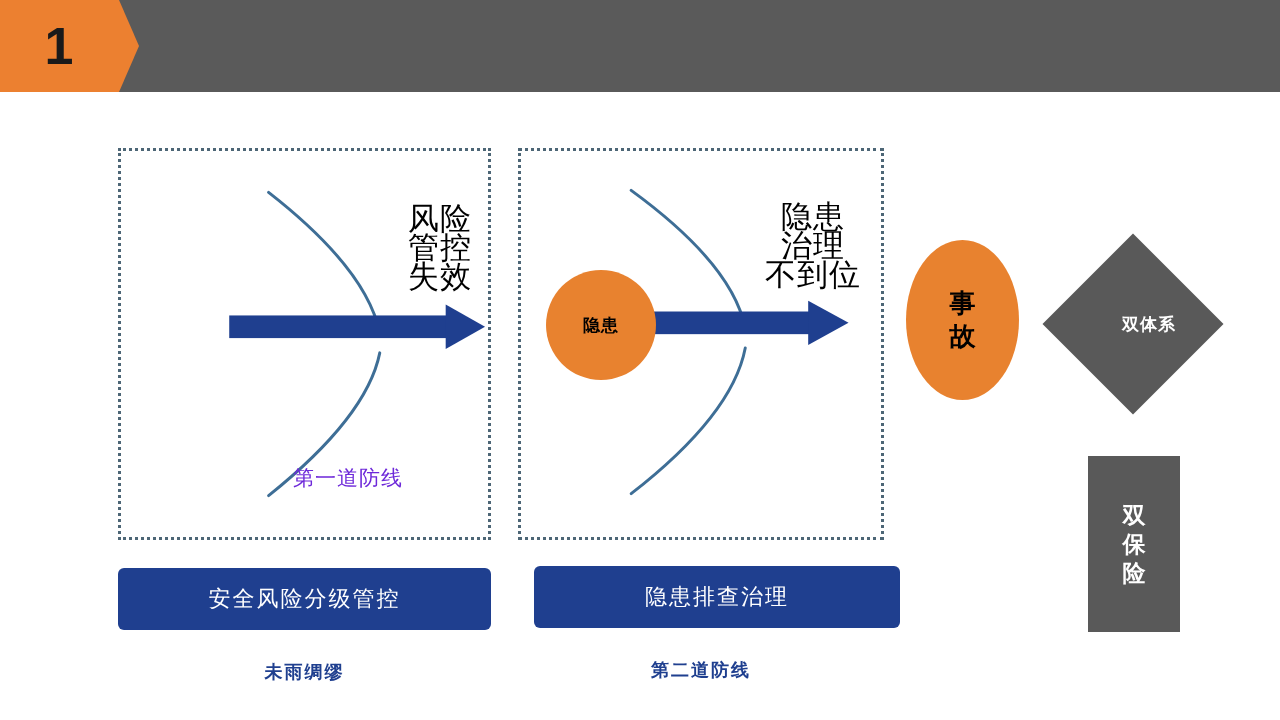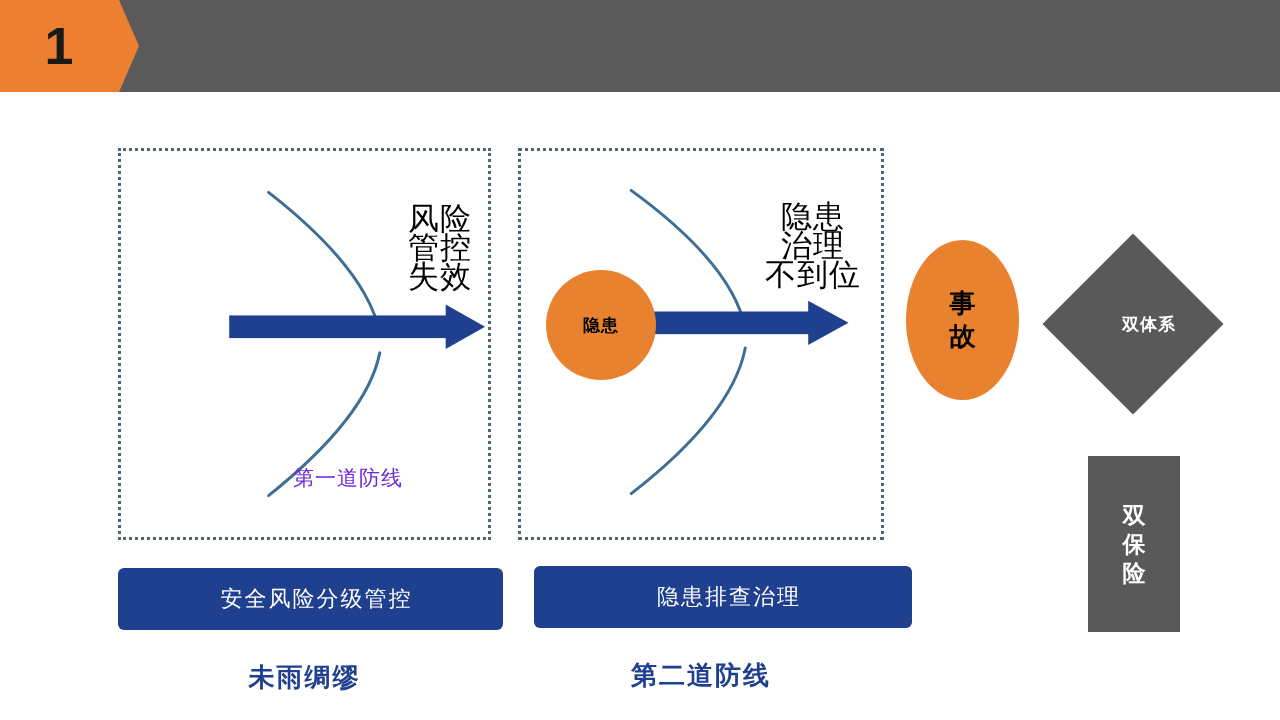--- a/index.html
+++ b/index.html
@@ -175,28 +175,27 @@
   .blue-bar {
     position: absolute;
     background: #1f3f8f;
     border-radius: 6px;
     display: flex;
     align-items: center;
     justify-content: center;
     font-size: 22px;
     color: #ffffff;
     letter-spacing: 2px;
-    padding-left: 12px;
   }
   #bar-1 { left: 118px; top: 568px; width: 373px; height: 62px; }
   #bar-2 { left: 518px; top: 566px; width: 366px; height: 62px; margin-left: 16px; }
 
   .idiom {
     position: absolute;
-    font-size: 26px;
+    font-size: 18px;
     font-weight: bold;
     color: #1f3f8f;
     text-align: center;
     letter-spacing: 2px;
   }
   #idiom-1 { left: 118px; top: 660px; width: 373px; }
   #idiom-2 { left: 518px; top: 658px; width: 366px; }
 </style>
 </head>
 <body>

